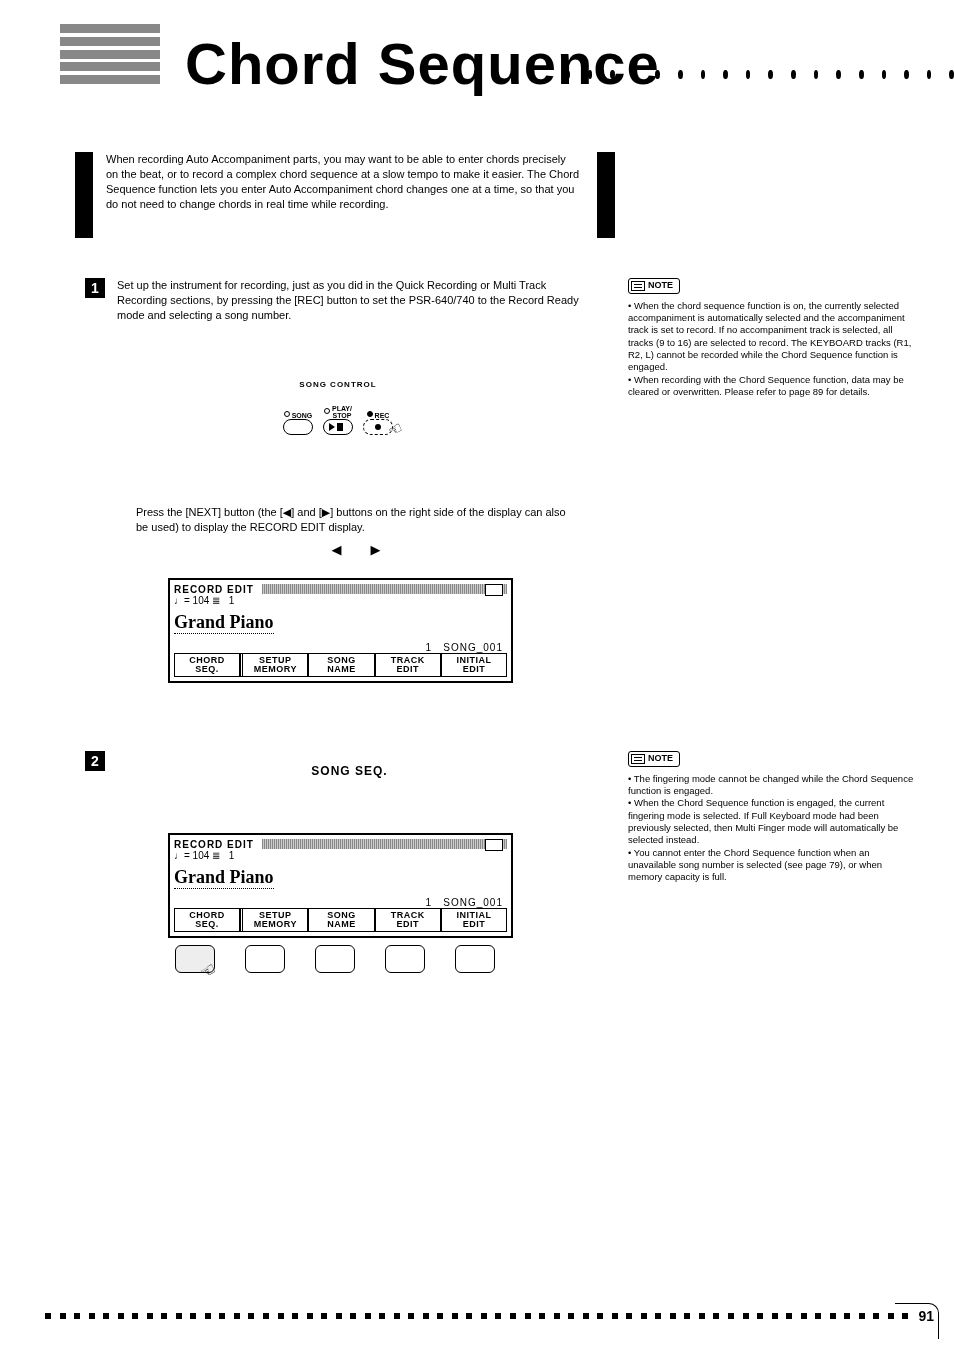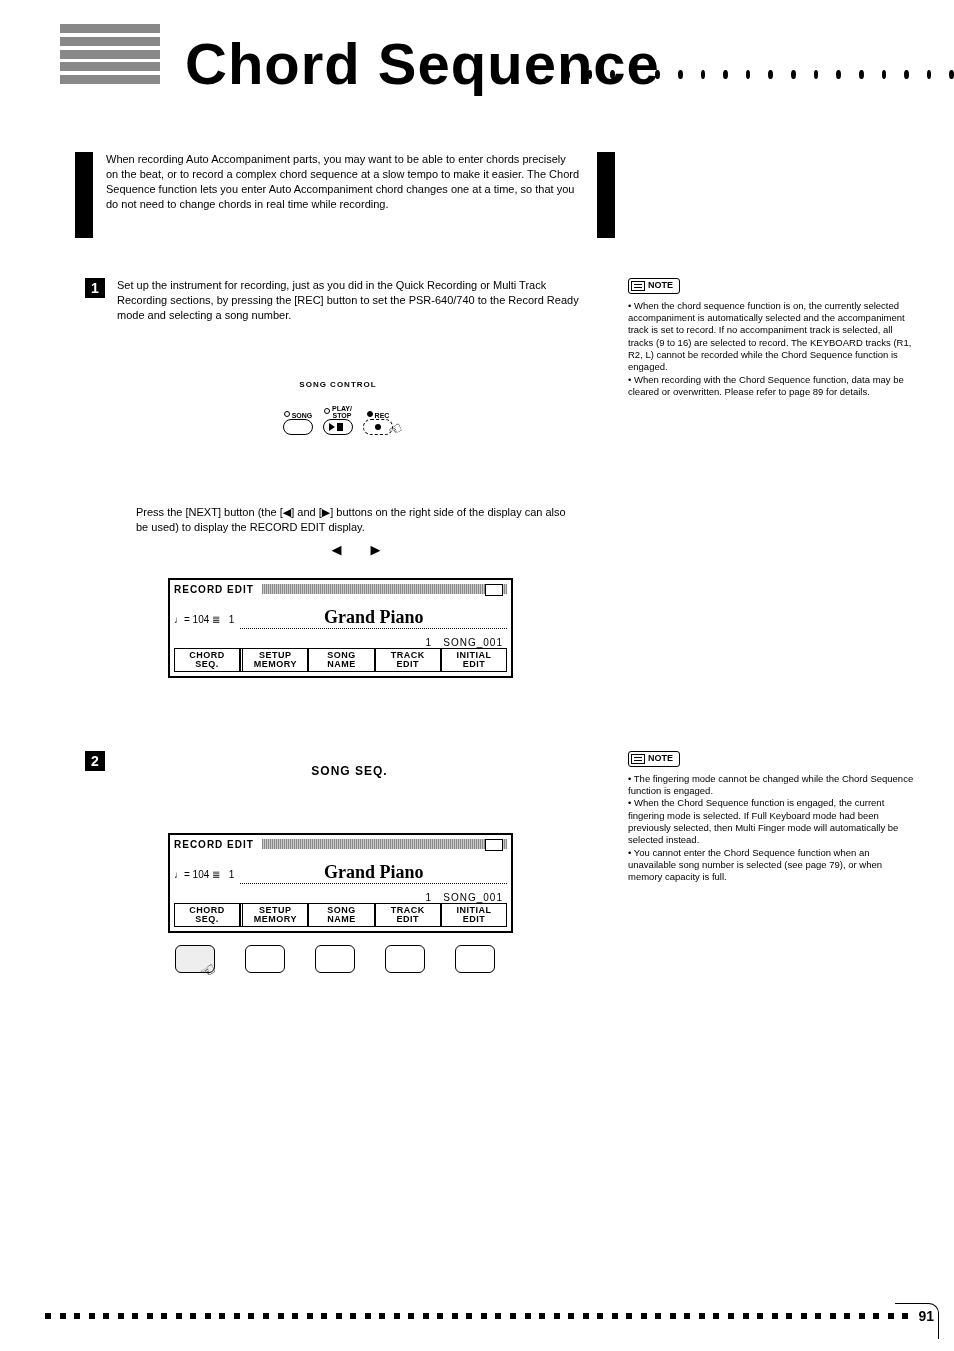--- a/index.html
+++ b/index.html
@@ -178,21 +178,21 @@
     height: 10px;
     background: repeating-linear-gradient(90deg, #888 0 1px, #ccc 1px 2px);
     position:relative;
   }
   .lcd-shade::after{
     content:"";
     position:absolute; right:4px; top:0; width:16px; height:10px;
     border:1px solid #000; background:#fff;
   }
   .lcd-line2 {
-    display: flex; align-items:baseline; gap:6px; margin-top:12px;
+    display: flex; align-items:baseline; gap:6px; margin-top:0;flex-direction:column;
   }
   .lcd-met { font-size:10px; white-space:nowrap;}
   .lcd-voice {
     flex:1; text-align:center;
     font-family: "Times New Roman", serif;
     font-size:18px; font-weight:bold;
     border-bottom:1px dotted #000;
   }
   .lcd-song { text-align:right; font-size:10px; letter-spacing:1px; margin-right:4px; margin-top:8px;}
   .lcd-tabs {

